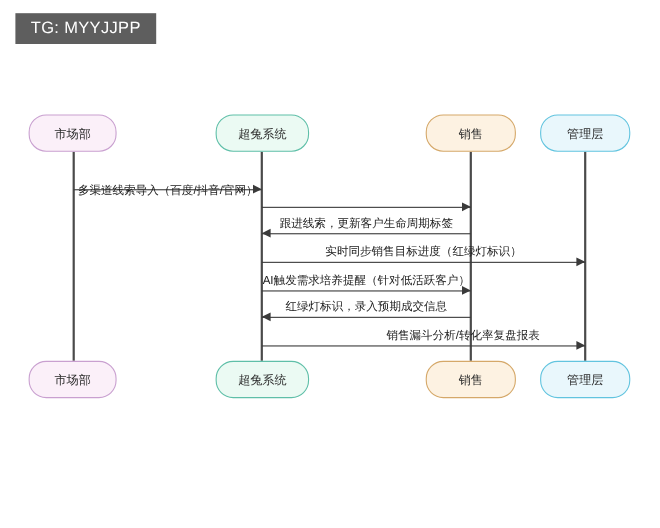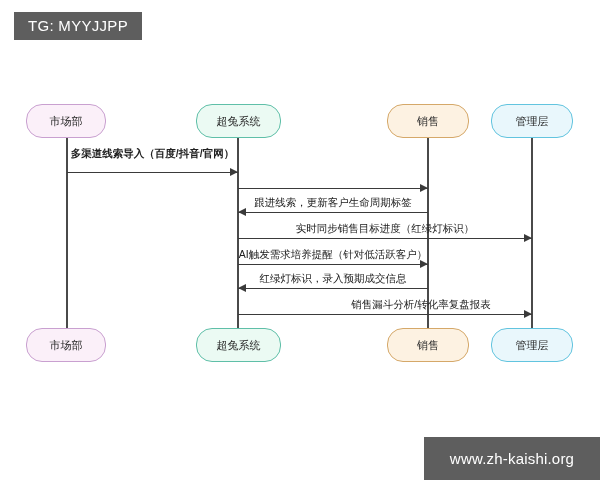--- a/index.html
+++ b/index.html
@@ -124,36 +124,35 @@
       <div class="participant" style="left: 26px; top: 104px; width: 80px; height: 34px; background: rgb(251, 240, 249); border-color: rgb(201, 160, 208);">市场部</div>
       <div class="participant" style="left: 196px; top: 104px; width: 85px; height: 34px; background: rgb(235, 250, 243); border-color: rgb(95, 191, 168);">超兔系统</div>
       <div class="participant" style="left: 387px; top: 104px; width: 82px; height: 34px; background: rgb(253, 242, 226); border-color: rgb(213, 168, 105);">销售</div>
       <div class="participant" style="left: 491px; top: 104px; width: 82px; height: 34px; background: rgb(233, 247, 252); border-color: rgb(98, 196, 223);">管理层</div>
       <div class="participant" style="left: 26px; top: 328px; width: 80px; height: 34px; background: rgb(251, 240, 249); border-color: rgb(201, 160, 208);">市场部</div>
       <div class="participant" style="left: 196px; top: 328px; width: 85px; height: 34px; background: rgb(235, 250, 243); border-color: rgb(95, 191, 168);">超兔系统</div>
       <div class="participant" style="left: 387px; top: 328px; width: 82px; height: 34px; background: rgb(253, 242, 226); border-color: rgb(213, 168, 105);">销售</div>
       <div class="participant" style="left: 491px; top: 328px; width: 82px; height: 34px; background: rgb(233, 247, 252); border-color: rgb(98, 196, 223);">管理层</div>
       <div class="msg-line" style="left: 67px; top: 172px; width: 171px;"></div>
       <div class="msg-head right" style="top: 168.2px; left: 230px;"></div>
-      <div class="msg-label" style="left: 152.5px; top: 147px; font-weight: bold;">多渠道线索导入（百度/抖音/官网）</div>
+      <div class="msg-label" style="left: 152.5px; top: 166px;">多渠道线索导入（百度/抖音/官网）</div>
       <div class="msg-line" style="left: 238px; top: 188px; width: 190px;"></div>
       <div class="msg-head right" style="top: 184.2px; left: 420px;"></div>
       <div class="msg-line" style="left: 238px; top: 212px; width: 190px;"></div>
       <div class="msg-head left" style="top: 208.2px; left: 238px;"></div>
       <div class="msg-label" style="left: 333px; top: 196px;">跟进线索，更新客户生命周期标签</div>
       <div class="msg-line" style="left: 238px; top: 238px; width: 294px;"></div>
       <div class="msg-head right" style="top: 234.2px; left: 524px;"></div>
       <div class="msg-label" style="left: 385px; top: 222px;">实时同步销售目标进度（红绿灯标识）</div>
       <div class="msg-line" style="left: 238px; top: 264px; width: 190px;"></div>
       <div class="msg-head right" style="top: 260.2px; left: 420px;"></div>
       <div class="msg-label" style="left: 333px; top: 248px;">AI触发需求培养提醒（针对低活跃客户）</div>
       <div class="msg-line" style="left: 238px; top: 288px; width: 190px;"></div>
       <div class="msg-head left" style="top: 284.2px; left: 238px;"></div>
       <div class="msg-label" style="left: 333px; top: 272px;">红绿灯标识，录入预期成交信息</div>
       <div class="msg-line" style="left: 238px; top: 314px; width: 294px;"></div>
       <div class="msg-head right" style="top: 310.2px; left: 524px;"></div>
       <div class="msg-label" style="left: 385px; top: 298px; margin-left: 36px;">销售漏斗分析/转化率复盘报表</div>
     </div>
 
 
-  <div class="url-banner">www.zh-kaishi.org</div>
 
 </div>
 
 </body></html>

